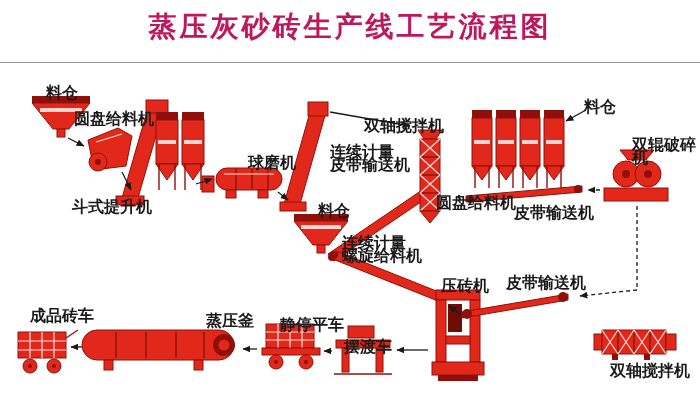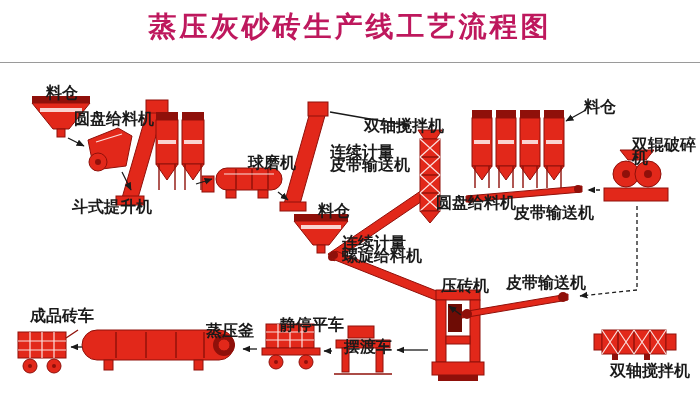--- a/index.html
+++ b/index.html
@@ -285,16 +285,16 @@
   <div class="lbl" style="left:584px;top:100px;">料仓</div>
   <div class="lbl" style="left:514px;top:206px;">皮带输送机</div>
   <div class="lbl" style="left:632px;top:138px;">双辊破碎机</div>
   <div class="lbl center" style="left:342px;top:236px;width:84px;">连续计量
 螺旋给料机</div>
   <div class="lbl" style="left:441px;top:279px;text-align:right;">压砖机</div>
   <div class="lbl" style="left:506px;top:276px;">皮带输送机</div>
   <div class="lbl" style="left:610px;top:364px;">双轴搅拌机</div>
   <div class="lbl" style="left:344px;top:323px;margin-top:17px;">摆渡车</div>
   <div class="lbl" style="left:280px;top:309px;margin-top:9px;">静停平车</div>
-  <div class="lbl" style="left:206px;top:324px;">蒸压釜</div>
+  <div class="lbl" style="left:206px;top:314px;">蒸压釜</div>
   <div class="lbl" style="left:18px;top:309px;margin-left:12px;">成品砖车</div>
 
 </div>
 
 </body></html>

